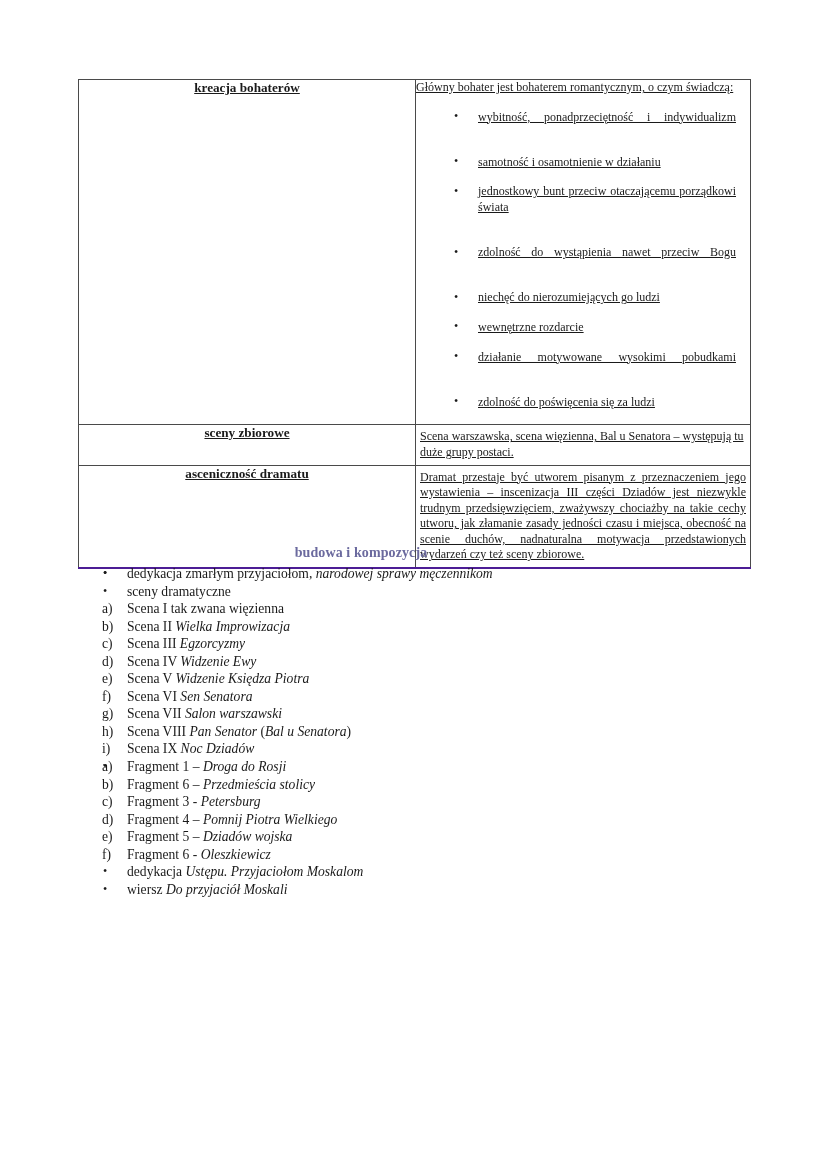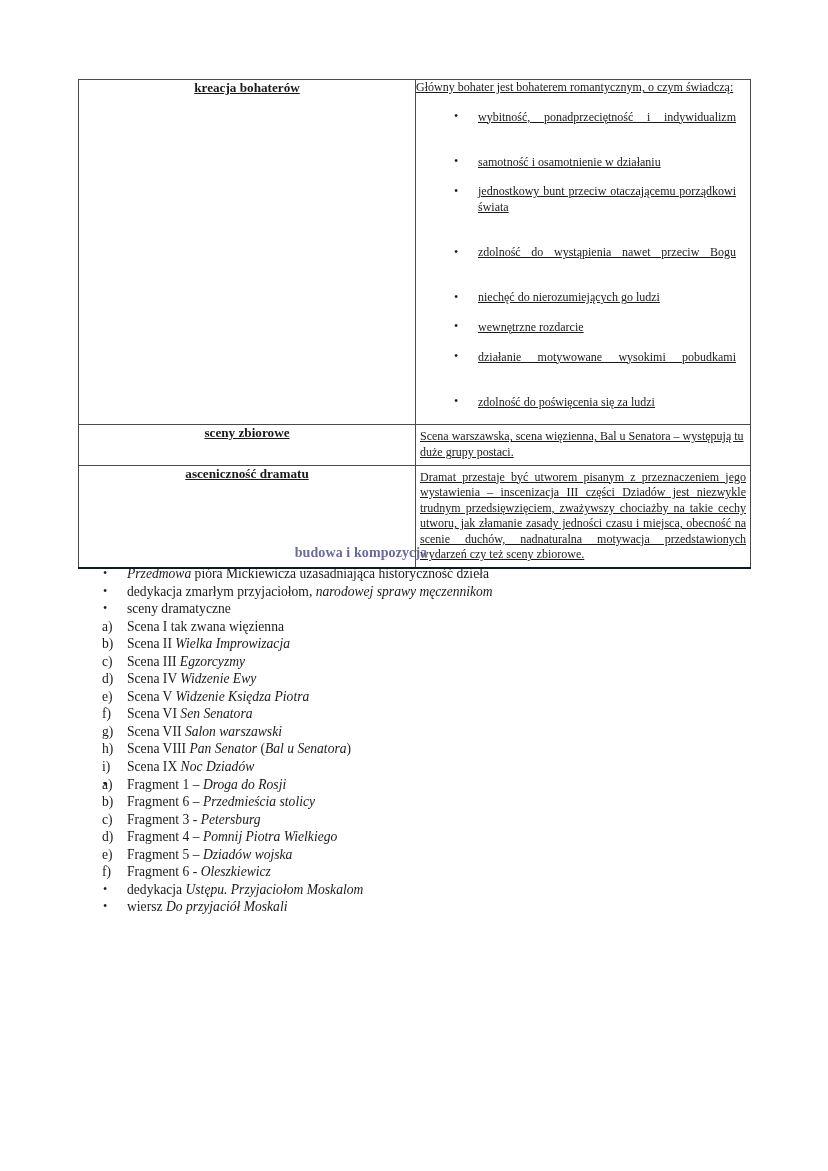--- a/index.html
+++ b/index.html
@@ -34,21 +34,21 @@
     border-collapse: collapse;
     table-layout: fixed;
   }
   .features-table td {
     border: 1px solid #4a4a4a;
     vertical-align: top;
     padding: 0;
     text-decoration: underline;
   }
   .features-table tr:last-child td {
-    border-bottom: 2px solid #0f172a;
+    border-bottom: 2px solid #4c1d95;
   }
   .col-label {
     width: 337px;
   }
   .col-body {
     width: 335px;
   }
   .label-cell {
     text-align: center;
     font-weight: bold;
@@ -216,21 +216,21 @@
         </td>
       </tr>
 
     </tbody>
   </table>
 
   <div class="section-heading">budowa i kompozycja</div>
 
   <div class="outline">
     <div id="outline-rows">
-        <div class="row"><span class="marker bullet">•</span><span><em>Przedmowa</em><span> pióra Mickiewicza uzasadniająca historyczność dzieła</span></span></div>
+        <div class="row"><span class="marker bullet">•</span></div>
         <div class="row"><span class="marker bullet">•</span><span><span>dedykacja zmarłym przyjaciołom, </span><em>narodowej sprawy męczennikom</em></span></div>
         <div class="row"><span class="marker bullet">•</span><span><span>sceny dramatyczne</span></span></div>
         <div class="row"><span class="marker alpha">a)</span><span><span>Scena I tak zwana więzienna</span></span></div>
         <div class="row"><span class="marker alpha">b)</span><span><span>Scena II </span><em>Wielka Improwizacja</em></span></div>
         <div class="row"><span class="marker alpha">c)</span><span><span>Scena III </span><em>Egzorcyzmy</em></span></div>
         <div class="row"><span class="marker alpha">d)</span><span><span>Scena IV </span><em>Widzenie Ewy</em></span></div>
         <div class="row"><span class="marker alpha">e)</span><span><span>Scena V </span><em>Widzenie Księdza Piotra</em></span></div>
         <div class="row"><span class="marker alpha">f)</span><span><span>Scena VI </span><em>Sen Senatora</em></span></div>
         <div class="row"><span class="marker alpha">g)</span><span><span>Scena VII </span><em>Salon warszawski</em></span></div>
         <div class="row"><span class="marker alpha">h)</span><span><span>Scena VIII </span><em>Pan Senator</em><span> (</span><em>Bal u Senatora</em><span>)</span></span></div>

